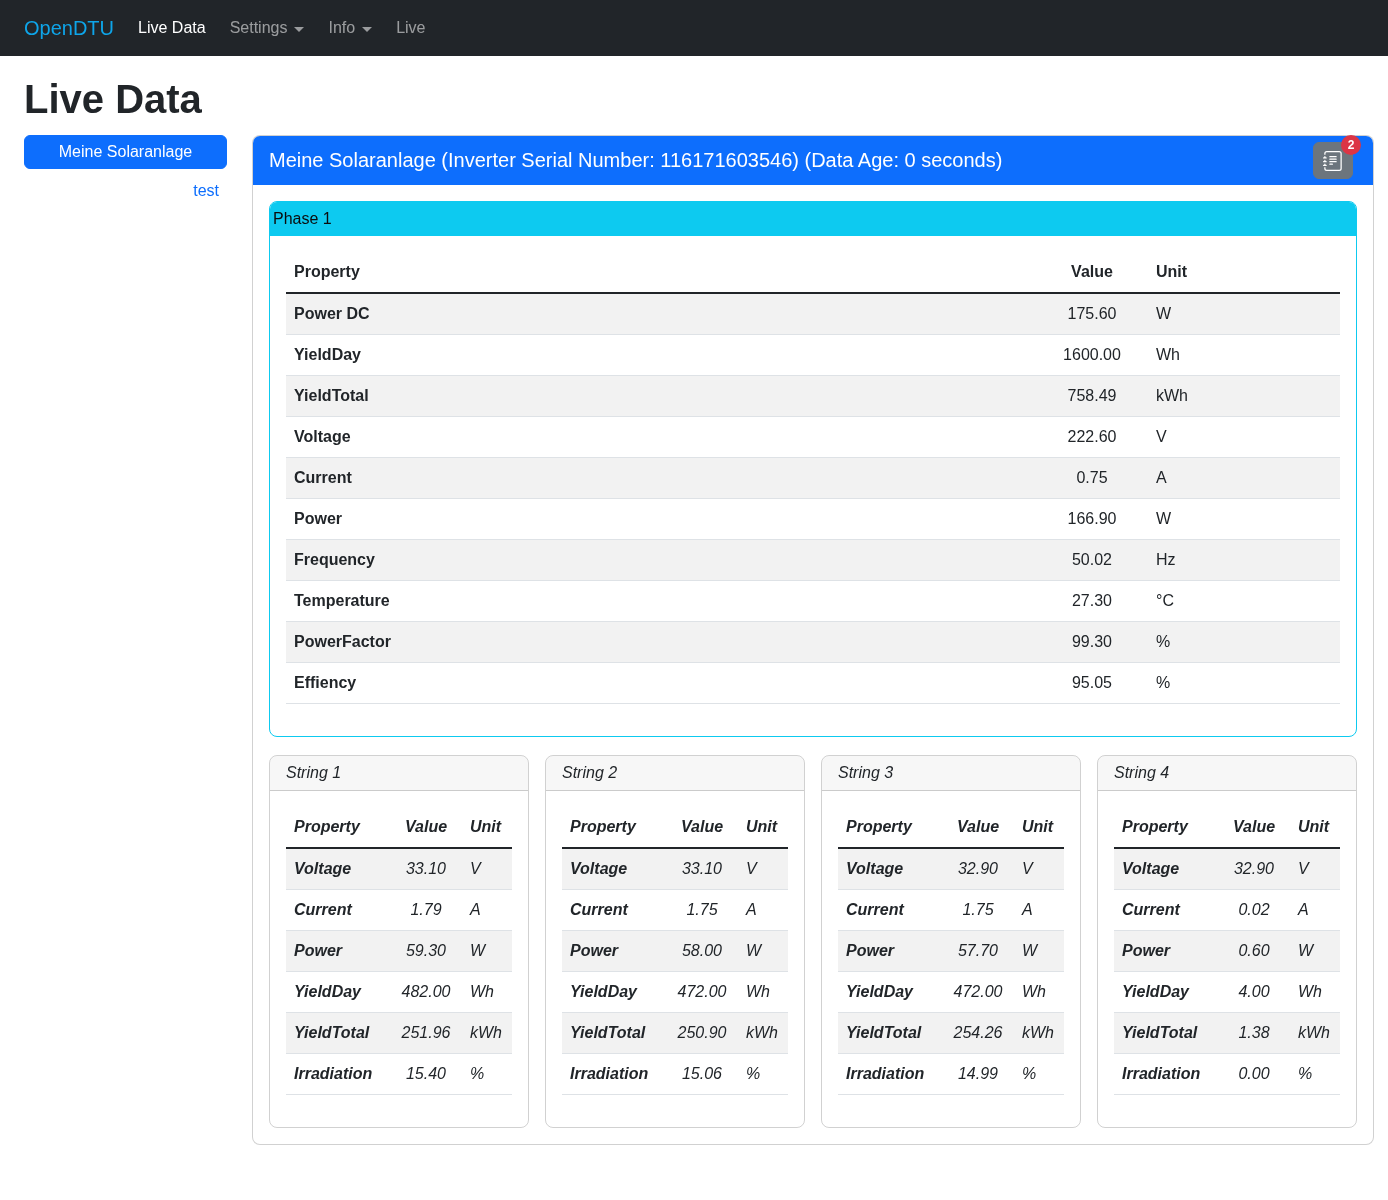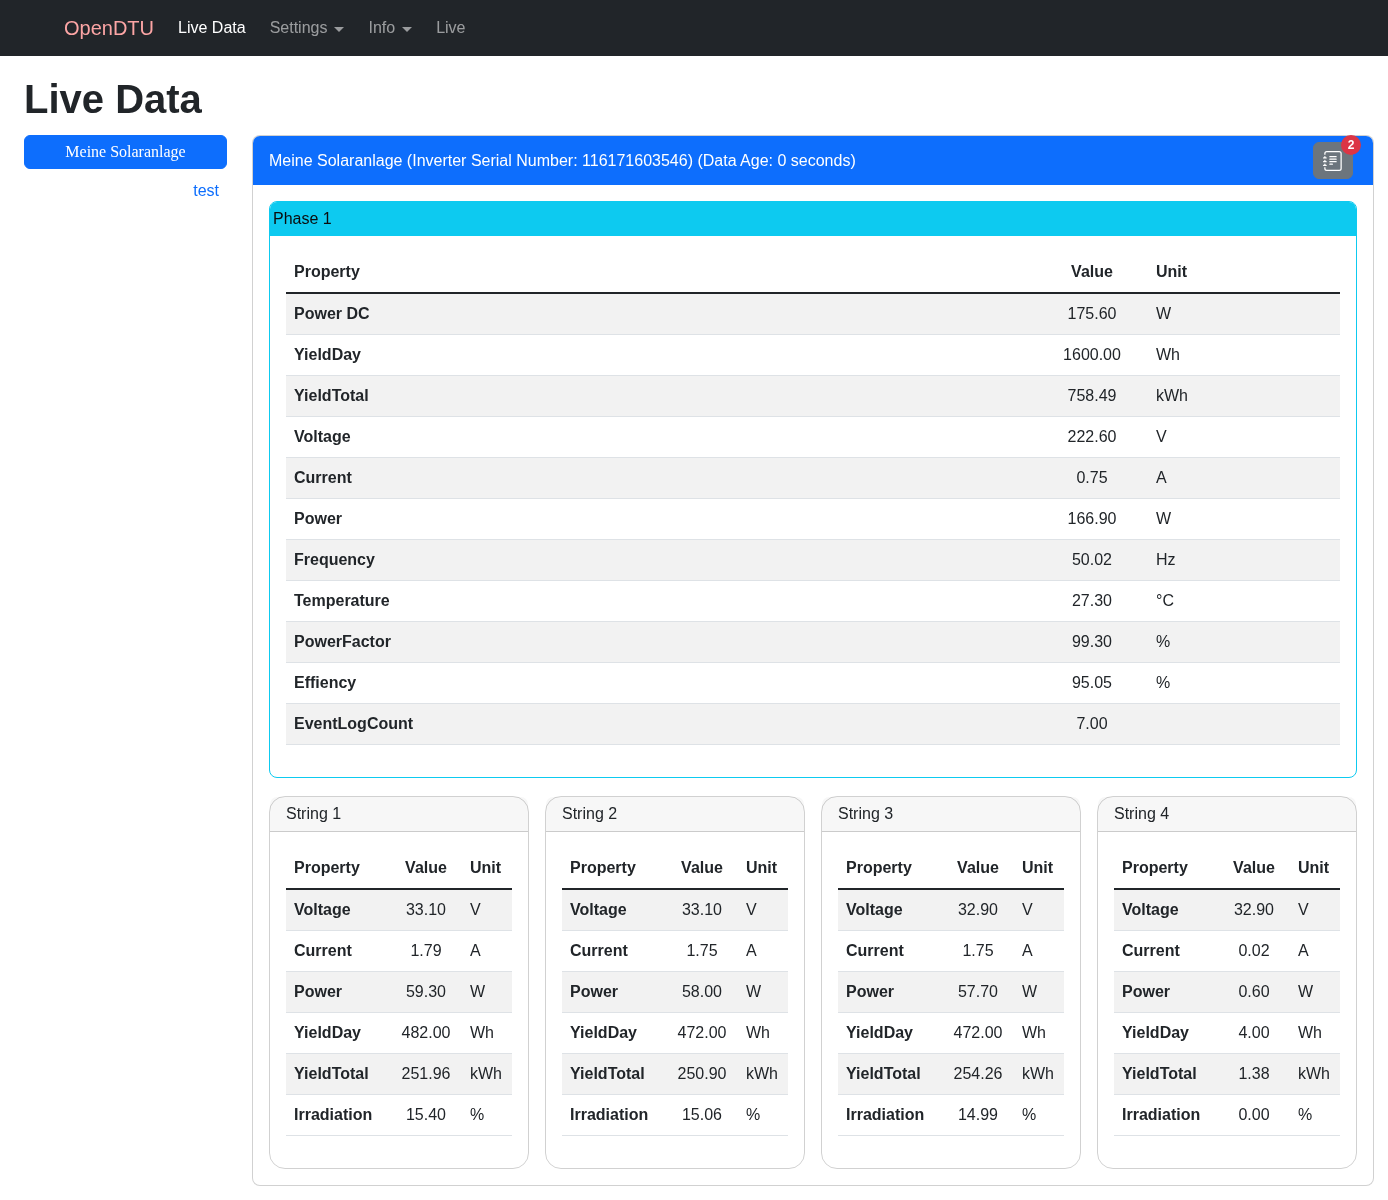--- a/index.html
+++ b/index.html
@@ -24,26 +24,25 @@
   }
   
   .navbar{
     background:var(--navbar-bg);
     height:56px;
     display:flex;
     align-items:center;
     padding:0 24px;
   }
   .navbar-brand{
-    color:#fca5a5;
+    color:#0ea5e9;
     font-size:20px;
     text-decoration:none;
     margin-right:16px;
     cursor:pointer;
-    margin-left:40px;
   }
   .nav{display:flex;align-items:center;}
   .nav-link{
     color:rgba(255,255,255,.55);
     text-decoration:none;
     padding:8px;
     margin-right:8px;
     display:inline-flex;
     align-items:center;
     gap:7px;
@@ -69,21 +68,21 @@
   .content-row{display:flex;align-items:flex-start;}
   
   .sidebar{width:203px;flex:none;margin-right:25px;padding-top:0;}
   .inverter-btn{
     display:block;
     width:100%;
     background:var(--primary);
     border:1px solid var(--primary);
     border-radius:6px;
     color:#fff;
-    font-family:Liberation Serif, serif;
+    font-family:Liberation Sans, sans-serif;
     font-size:16px;
     padding:7px 12px;
     text-align:center;
     cursor:pointer;
   }
   .inverter-link{
     display:block;
     text-align:right;
     color:var(--primary);
     text-decoration:none;
@@ -101,21 +100,21 @@
   .card-header{
     background:var(--primary);
     color:#fff;
     border-radius:7px 7px 0 0;
     padding:6px 16px;
     min-height:49px;
     display:flex;
     align-items:center;
     justify-content:space-between;
   }
-  .card-header-title{font-size:16px;}
+  .card-header-title{font-size:20px;}
   .eventlog-btn{
     position:relative;
     flex:none;
     width:40px;
     height:37px;
     background:var(--secondary);
     border:1px solid var(--secondary);
     border-radius:6px;
     display:flex;
     align-items:center;
@@ -175,21 +174,22 @@
   #phase-table .col-val{width:112px;}
   #phase-table .col-unit{width:192px;}
   .string-table .col-val{width:72px;}
   .string-table .col-unit{width:50px;}
   
   .strings-row{display:flex;gap:16px;}
   .string-card{
     flex:1;
     min-width:0;
     border:1px solid var(--border);
-    border-radius:16px;
+    border-radius:8px;
+    font-style:italic;
   }
   .string-header{
     background:rgba(0,0,0,.03);
     border-bottom:1px solid var(--border);
     border-radius:7px 7px 0 0;
     padding:8px 16px;
   }
   .string-body{padding:16px;}
 </style>
 </head>
@@ -297,25 +297,20 @@
                   <tr>
                     <td class="col-prop">PowerFactor</td>
                     <td class="col-val">99.30</td>
                     <td class="col-unit">%</td>
                   </tr>
                   <tr>
                     <td class="col-prop">Effiency</td>
                     <td class="col-val">95.05</td>
                     <td class="col-unit">%</td>
                   </tr>
-                  <tr>
-                    <td class="col-prop">EventLogCount</td>
-                    <td class="col-val">7.00</td>
-                    <td class="col-unit"></td>
-                  </tr>
                 </tbody>
               </table>
           </div>
         </section>
 
         <div class="strings-row" id="strings-row">
             <div class="string-card">
               <div class="string-header">String 1</div>
               <div class="string-body">
                 <table class="data-table string-table">

